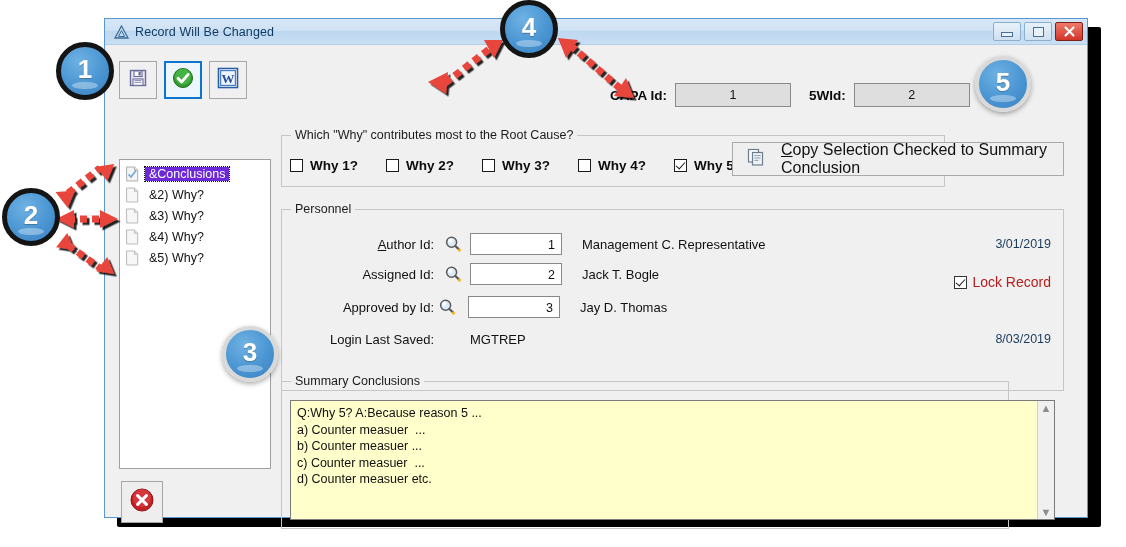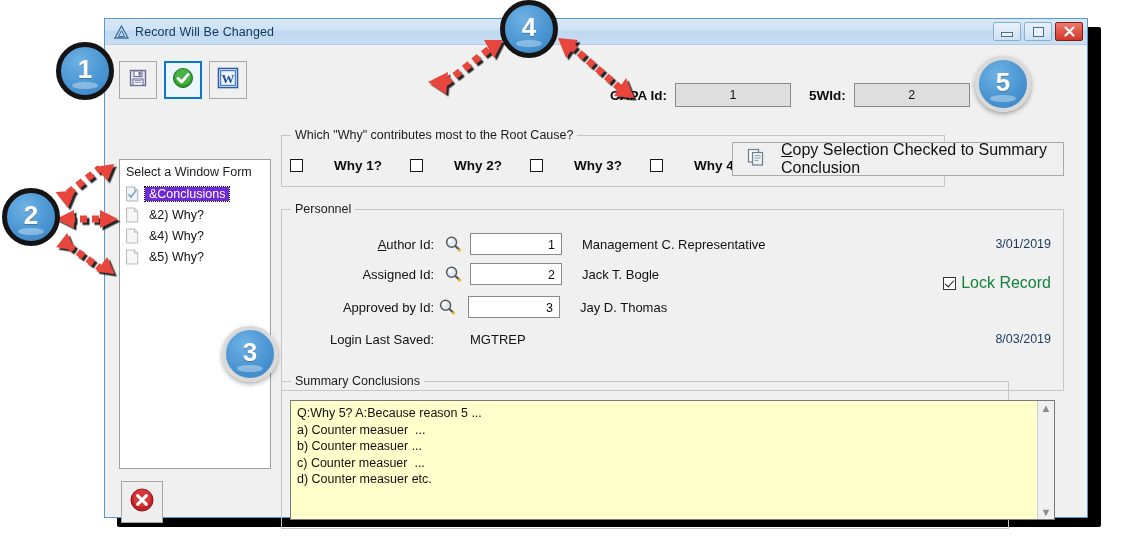--- a/index.html
+++ b/index.html
@@ -92,21 +92,21 @@
   }
   .idbox.last{margin-right:0;}
   
   .group{position:absolute;border:1px solid #c6c6c6;box-sizing:border-box;}
   .group > .glabel{
     position:absolute;top:-8px;left:9px;background:#f0f0f0;padding:0 4px;
     font-size:12.5px;color:#1b1b1b;
   }
   #grp-why{left:176px;top:90px;width:664px;height:52px;}
   #whyrow{position:absolute;left:8px;top:22px;display:flex;align-items:center;}
-  .cbx{display:flex;align-items:center;margin-right:28px;gap:24px;}
+  .cbx{display:flex;align-items:center;margin-right:28px;}
   .cbx .box{
     width:13px;height:13px;border:1.6px solid #1b1b1b;background:#fff;
     margin-right:7px;box-sizing:border-box;position:relative;
   }
   .cbx .box.checked::after{
     content:"";position:absolute;left:3px;top:0px;width:4px;height:8px;
     border:solid #1b1b1b;border-width:0 1.7px 1.7px 0;transform:rotate(42deg);
   }
   .cbx .cbl{font-size:13.5px;font-weight:bold;color:#0c0c0c;}
   
@@ -133,21 +133,21 @@
   .pdate{position:absolute;font-size:12.5px;color:#1a3a5c;text-align:center;}
   #lockrec{position:absolute;right:12px;top:64px;display:flex;align-items:center;}
   #lockrec .box{
     width:13px;height:13px;border:1.4px solid #333;background:#fff;margin-right:5px;
     position:relative;box-sizing:border-box;
   }
   #lockrec .box::after{
     content:"";position:absolute;left:3px;top:0px;width:4px;height:8px;
     border:solid #1b1b1b;border-width:0 1.6px 1.6px 0;transform:rotate(42deg);
   }
-  #lockrec .lbl{font-size:16px;color:#15803d;}
+  #lockrec .lbl{font-size:14px;color:#b91c1c;}
   
   #grp-summary{left:176px;top:336px;width:728px;height:148px;}
   #summary-ta{
     position:absolute;left:8px;top:18px;width:765px;height:120px;
     background:#ffffcc;border:1px solid #7a7a7a;box-sizing:border-box;
     display:flex;
   }
   #ta-text{
     flex:1;padding:4px 6px;font-family:"Liberation Sans", sans-serif;
     font-size:12.5px;color:#111;line-height:16.5px;white-space:pre;overflow:hidden;
@@ -239,39 +239,47 @@
           <svg width="22" height="22" viewBox="0 0 22 22">
             <rect x="1.5" y="1.5" width="19" height="19" fill="#fff" stroke="#2a5fa8" stroke-width="1.6"></rect>
             <rect x="3.6" y="3.6" width="14.8" height="14.8" fill="#eef4fc" stroke="#4a7fc1" stroke-width="1.2"></rect>
             <text x="11" y="16" font-family="Liberation Serif, serif" font-size="13" font-weight="bold" fill="#20509b" text-anchor="middle">W</text>
           </svg>
         </span>
       </div>
     </div>
 
     <div id="formlist">
-      <div id="formlist-title">Select a Window Form</div>
       <div class="li sel">
         <span class="docicon">
           <svg width="14" height="16" viewBox="0 0 14 16">
             <path d="M1.5 1 h8 l3.2 3.2 V15 h-11 Z" fill="#f4f4f4" stroke="#aeaeae" stroke-width="1"></path>
             <path d="M9.5 1 v3.2 h3.2" fill="#e2e2e2" stroke="#aeaeae" stroke-width="1"></path>
             <path d="M3.6 8.4 L6 11 L11 4.6" stroke="#6fa8dc" stroke-width="1.6" fill="none"></path>
           </svg>
         </span>
         <span class="litext">&amp;Conclusions</span>
       </div>
       <div class="li">
         <span class="docicon">
           <svg width="14" height="16" viewBox="0 0 14 16">
               <path d="M1.5 1 h8 l3.2 3.2 V15 h-11 Z" fill="#f7f7f7" stroke="#b9b9b9" stroke-width="1"></path>
               <path d="M9.5 1 v3.2 h3.2" fill="#e6e6e6" stroke="#b9b9b9" stroke-width="1"></path>
             </svg>
         </span>
         <span class="litext">&amp;2) Why?</span>
+      </div>
+      <div class="li">
+        <span class="docicon">
+          <svg width="14" height="16" viewBox="0 0 14 16">
+              <path d="M1.5 1 h8 l3.2 3.2 V15 h-11 Z" fill="#f7f7f7" stroke="#b9b9b9" stroke-width="1"></path>
+              <path d="M9.5 1 v3.2 h3.2" fill="#e6e6e6" stroke="#b9b9b9" stroke-width="1"></path>
+            </svg>
+        </span>
+        <span class="litext">&amp;3) Why?</span>
       </div>
       <div class="li">
         <span class="docicon">
           <svg width="14" height="16" viewBox="0 0 14 16">
               <path d="M1.5 1 h8 l3.2 3.2 V15 h-11 Z" fill="#f7f7f7" stroke="#b9b9b9" stroke-width="1"></path>
               <path d="M9.5 1 v3.2 h3.2" fill="#e6e6e6" stroke="#b9b9b9" stroke-width="1"></path>
             </svg>
         </span>
         <span class="litext">&amp;4) Why?</span>
       </div>

